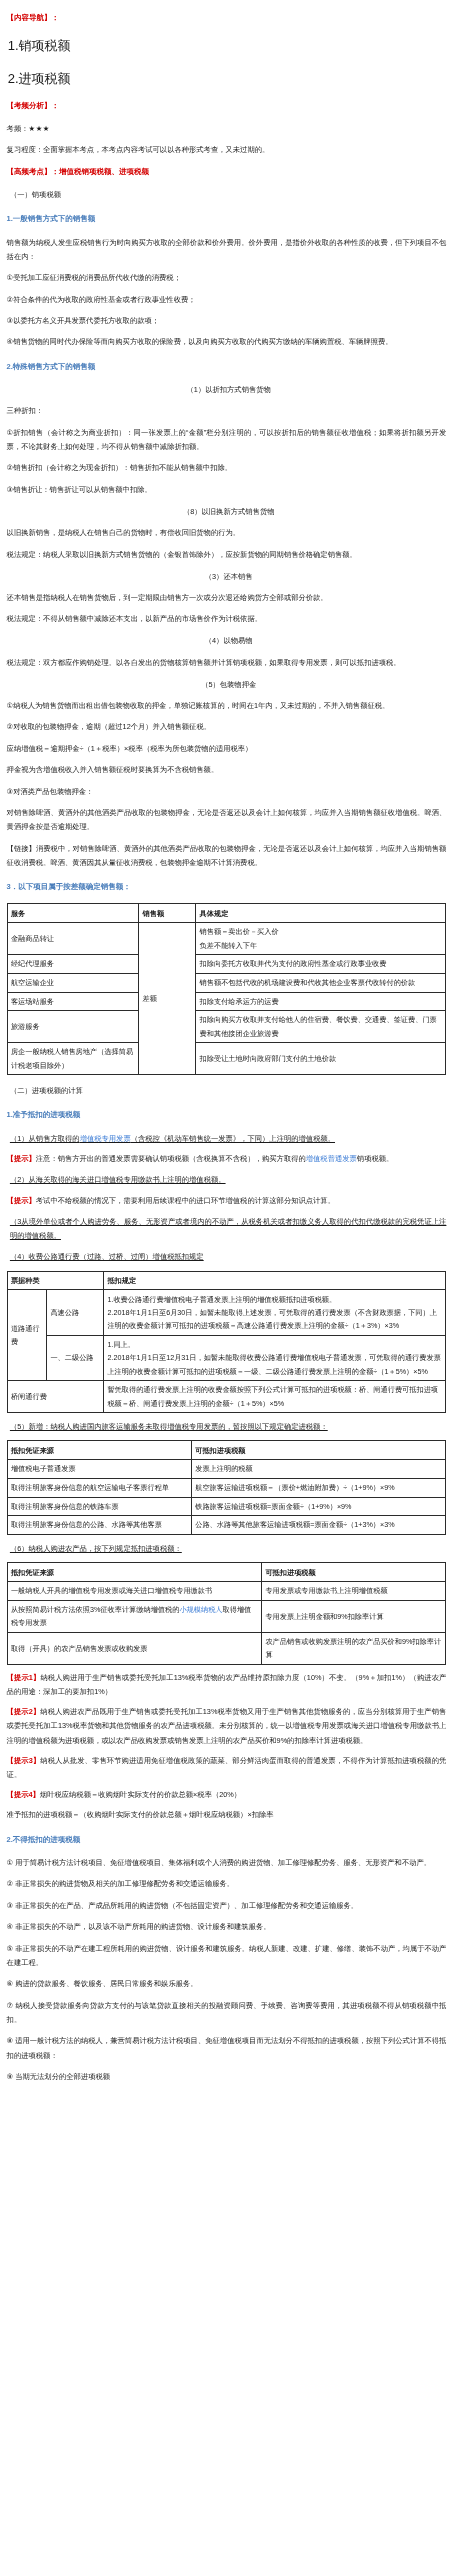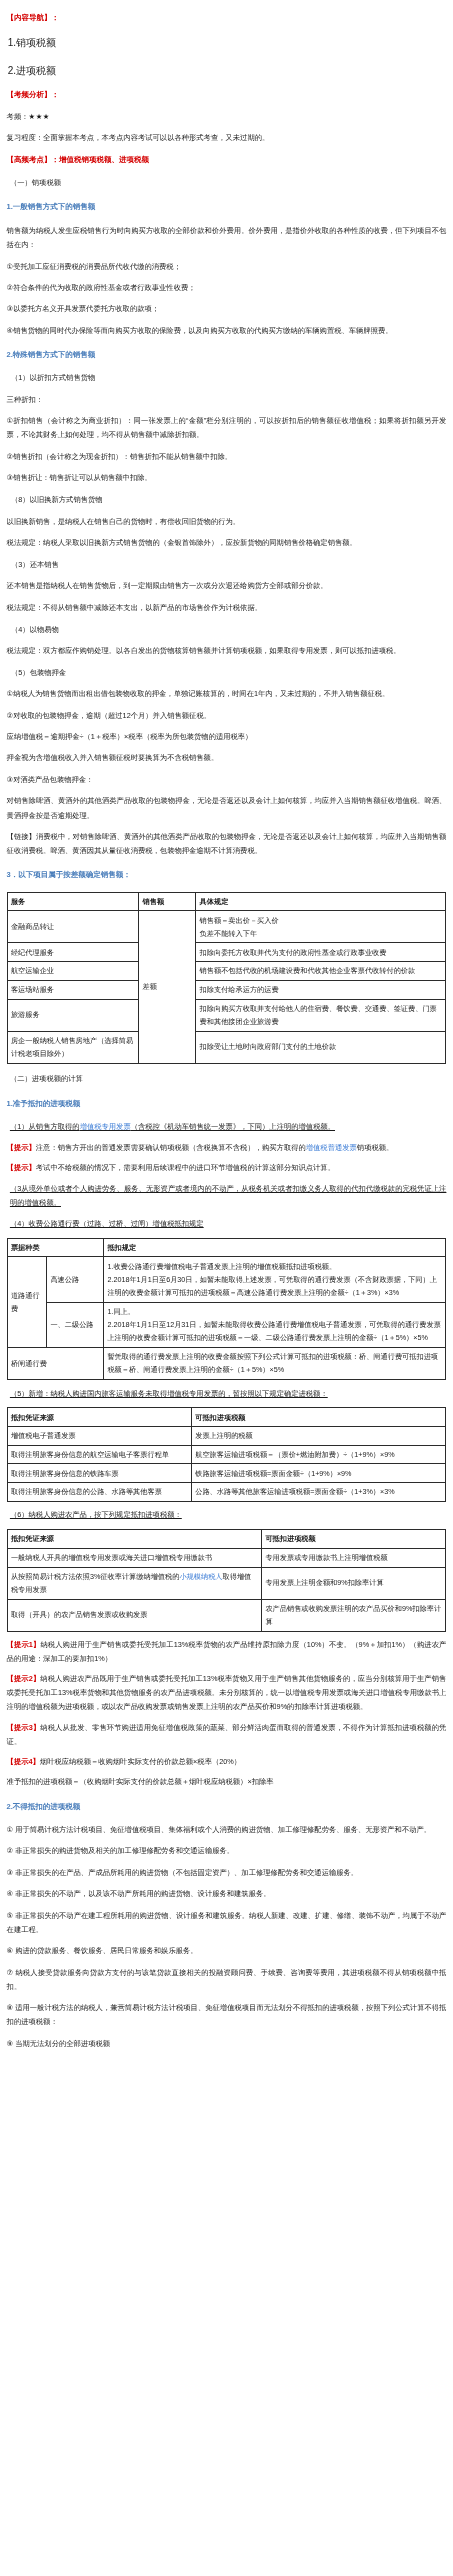--- a/index.html
+++ b/index.html
@@ -20,38 +20,39 @@
     padding: 5.5px 6.6px 10px 6.6px;
   }
   .red-head {
     color: #d40000;
     font-weight: bold;
     margin: 5.5px 0 7.7px 0;
     font-size: 7.5px;
   }
   .nav-item {
     margin: 7.7px 0 7.7px 1.1px;
-    font-size: 10px;
+    font-size: 13px;
   }
   .plain {
     margin: 7.2px 0;
     text-align: justify;
   }
   .blue-head {
     color: #4a7ebb;
     font-weight: bold;
     margin: 10px 0 8.8px 0;
     font-size: 7.5px;
   }
   .sub-head {
     margin: 8.8px 0 7.7px 3.3px;
     font-size: 7.3px;
   }
   .sub-head2 {
     margin: 7.7px 0 7.2px 4.4px;
+    text-align: center;
   }
   .item {
     margin: 7.2px 0;
     text-align: justify;
   }
   .item2 {
     margin: 6.6px 0 6.6px 3.3px;
     text-align: justify;
     text-decoration: underline;
   }
@@ -175,20 +176,21 @@
   <div class="blue-head">1.准予抵扣的进项税额</div>
 
   <div class="item2">
     <span>（1）从销售方取得的</span><span class="lnk">增值税专用发票</span><span>（含税控《机动车销售统一发票》，下同）上注明的增值税额。</span>
   </div>
 
   <div class="tip">
     <span class="tk">【提示】</span><span>注意：销售方开出的普通发票需要确认销项税额（含税换算不含税），购买方取得的</span><span class="lnk">增值税普通发票</span><span>销项税额。</span>
   </div>
 
+  <div class="item2">（2）从海关取得的海关进口增值税专用缴款书上注明的增值税额。</div>
 
   <div class="tip">
     <span class="tk">【提示】</span><span>考试中不给税额的情况下，需要利用后续课程中的进口环节增值税的计算这部分知识点计算。</span>
   </div>
 
   <div class="item2">（3从境外单位或者个人购进劳务、服务、无形资产或者境内的不动产，从税务机关或者扣缴义务人取得的代扣代缴税款的完税凭证上注明的增值税额。</div>
   <div class="item2">（4）收费公路通行费（过路、过桥、过闸）增值税抵扣规定</div>
 
   <table class="tbl">
     <tbody>

